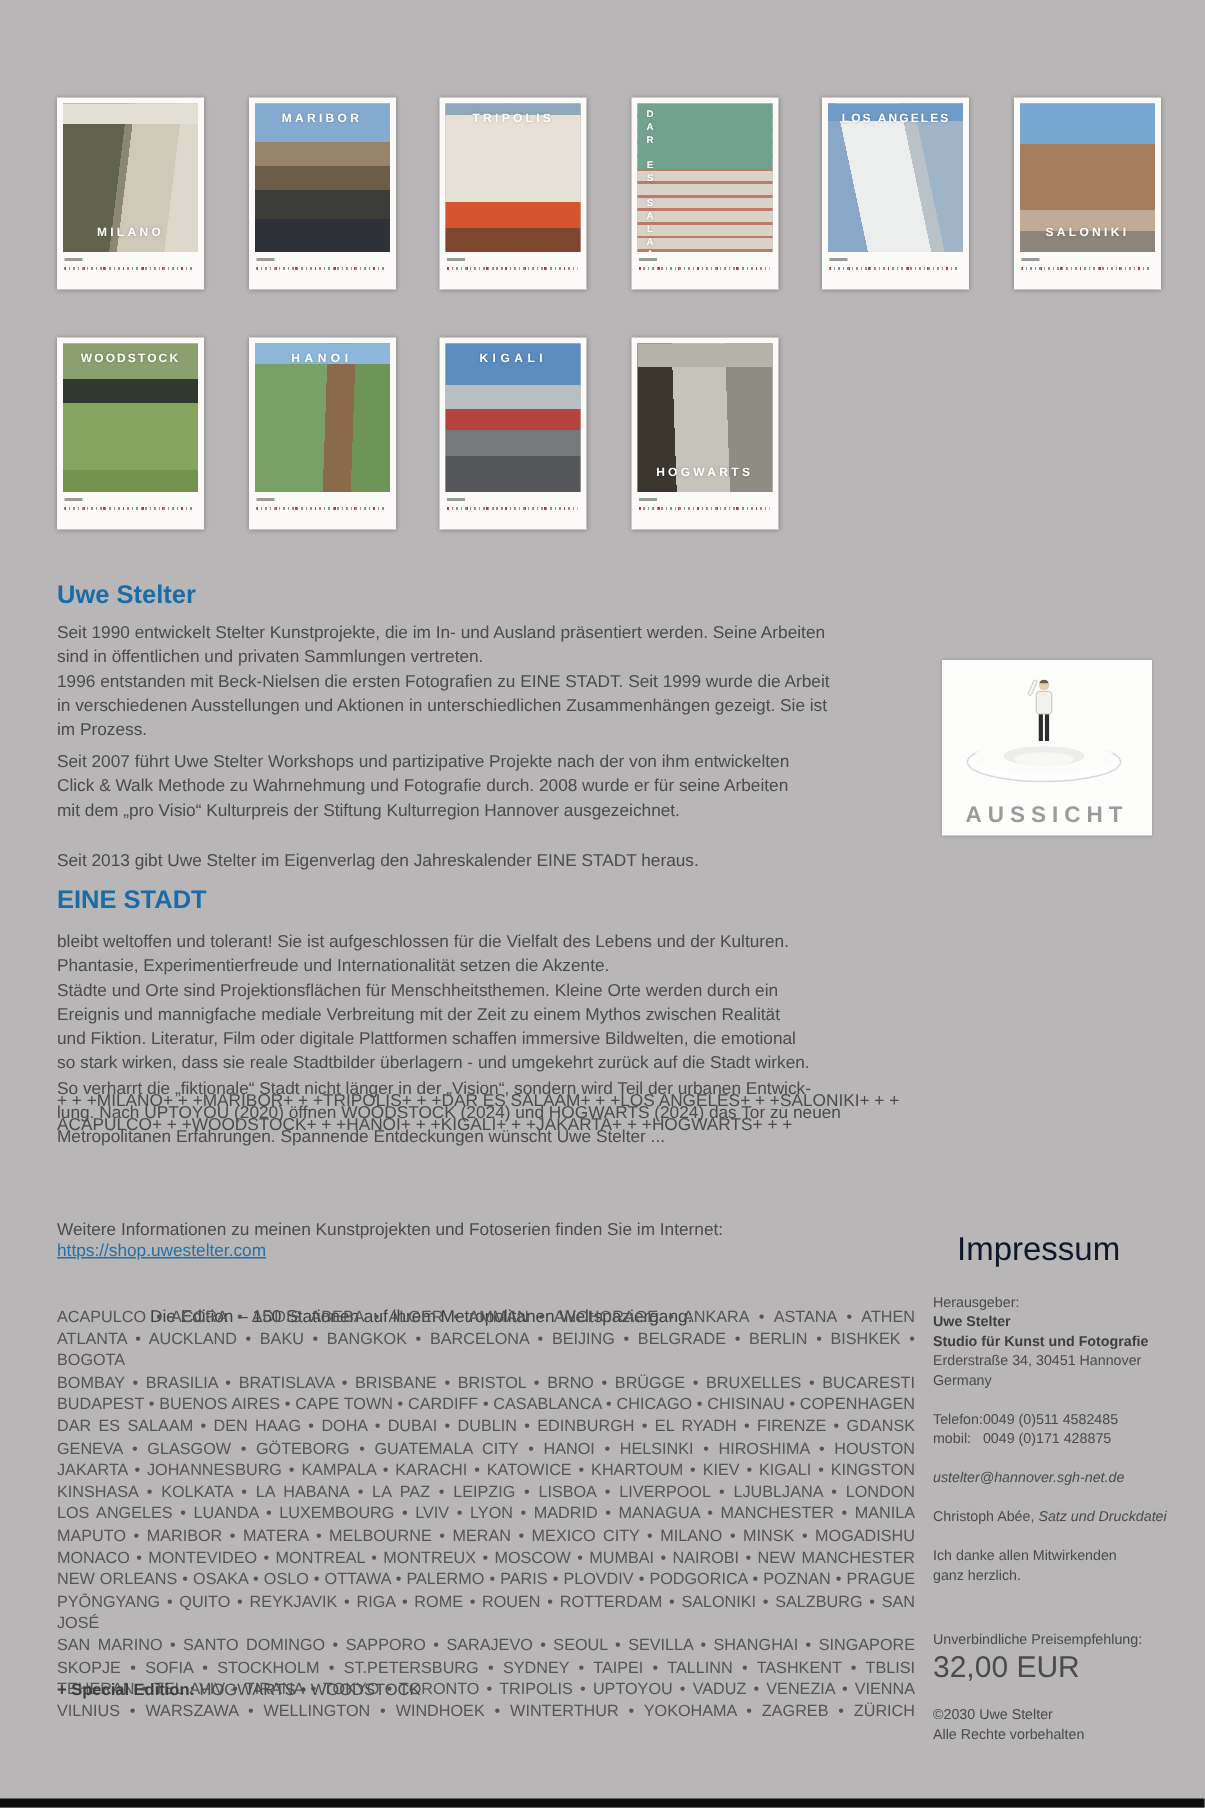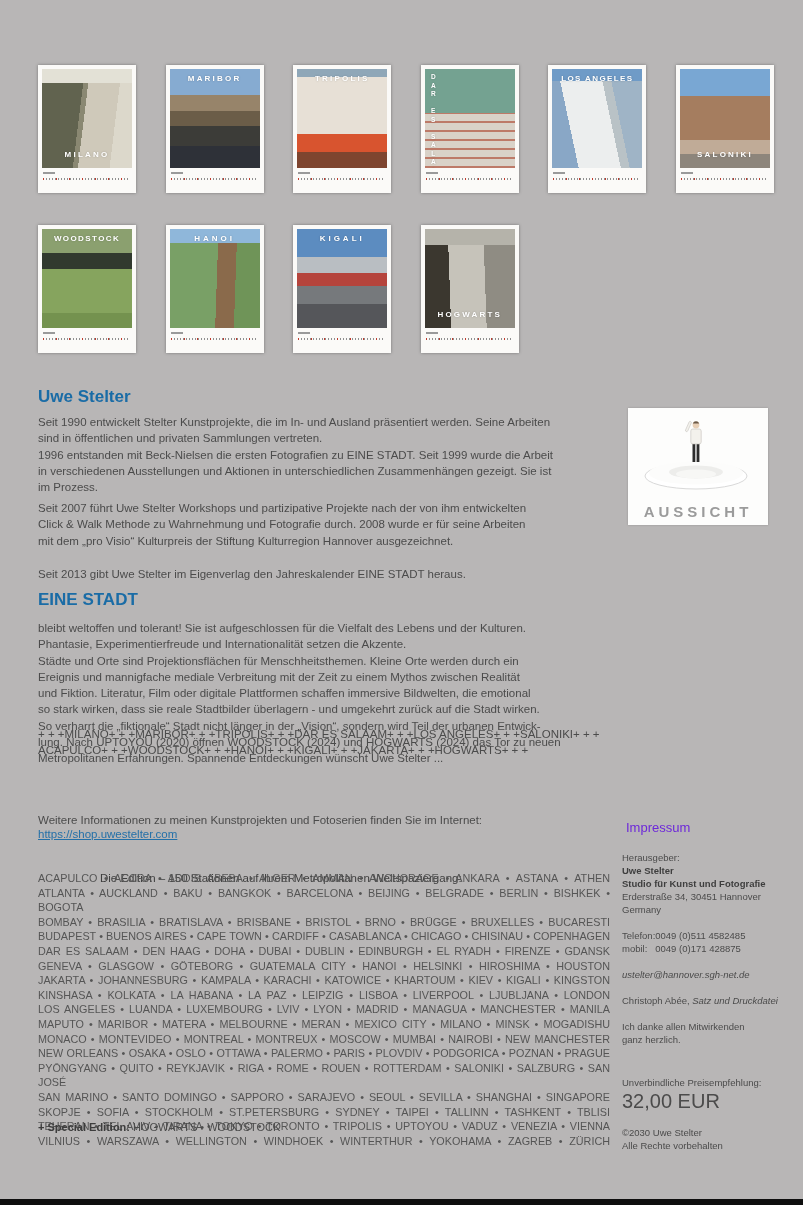--- a/index.html
+++ b/index.html
@@ -49,31 +49,31 @@
   .link{color:#2470a8;text-decoration:underline;font-size:11.5px;}
   .edition-h{font-size:11.5px;font-weight:normal;color:#3f3f3f;margin:18px;padding-left:44px;}
   .cities{
     font-size:10.8px;line-height:14.6px;margin:0;color:#555;
     white-space:pre-line;text-align:justify;text-align-last:justify;
   }
   .special{font-size:11px;color:#4b4b4b;margin:0;}
   .special b{color:#3d3d3d;}
   
   .aussicht{
-    position:absolute;left:628px;top:408px;width:140px;height:117px;
+    position:absolute;left:628px;top:440px;width:140px;height:117px;
     background:#fdfdfc;box-shadow:0 0 2px rgba(0,0,0,.2);
   }
   .aussicht svg{display:block;margin:2px auto 0;}
   .aussicht-caption{
     position:absolute;bottom:5px;left:0;right:0;text-align:center;
     font-size:15px;font-weight:600;letter-spacing:4px;color:#9b9b9b;
   }
   
   .impressum{position:absolute;left:622px;top:820px;width:176px;}
-  .imp-title{font-size:13px;color:#6d28d9;margin:0 4px 16px;font-weight:normal;}
+  .imp-title{font-size:22px;color:#0f172a;margin:0 16px 16px;font-weight:normal;}
   .imp-small{font-size:9.5px;line-height:13px;margin:0;color:#4b4b4b;white-space:pre-line;}
   .imp-bold{font-weight:bold;color:#3e3e3e;}
   .imp-gap{height:13px;}
   .imp-gap-lg{height:30px;}
   .imp-pre{white-space:pre;}
   .imp-italic{font-style:italic;}
   .price{font-size:20px;color:#4b4b4b;margin:1px 0 0;}
   
   .bottom-bar{position:absolute;left:0;right:0;bottom:0;height:6px;background:#0e0e0e;}
 </style>

